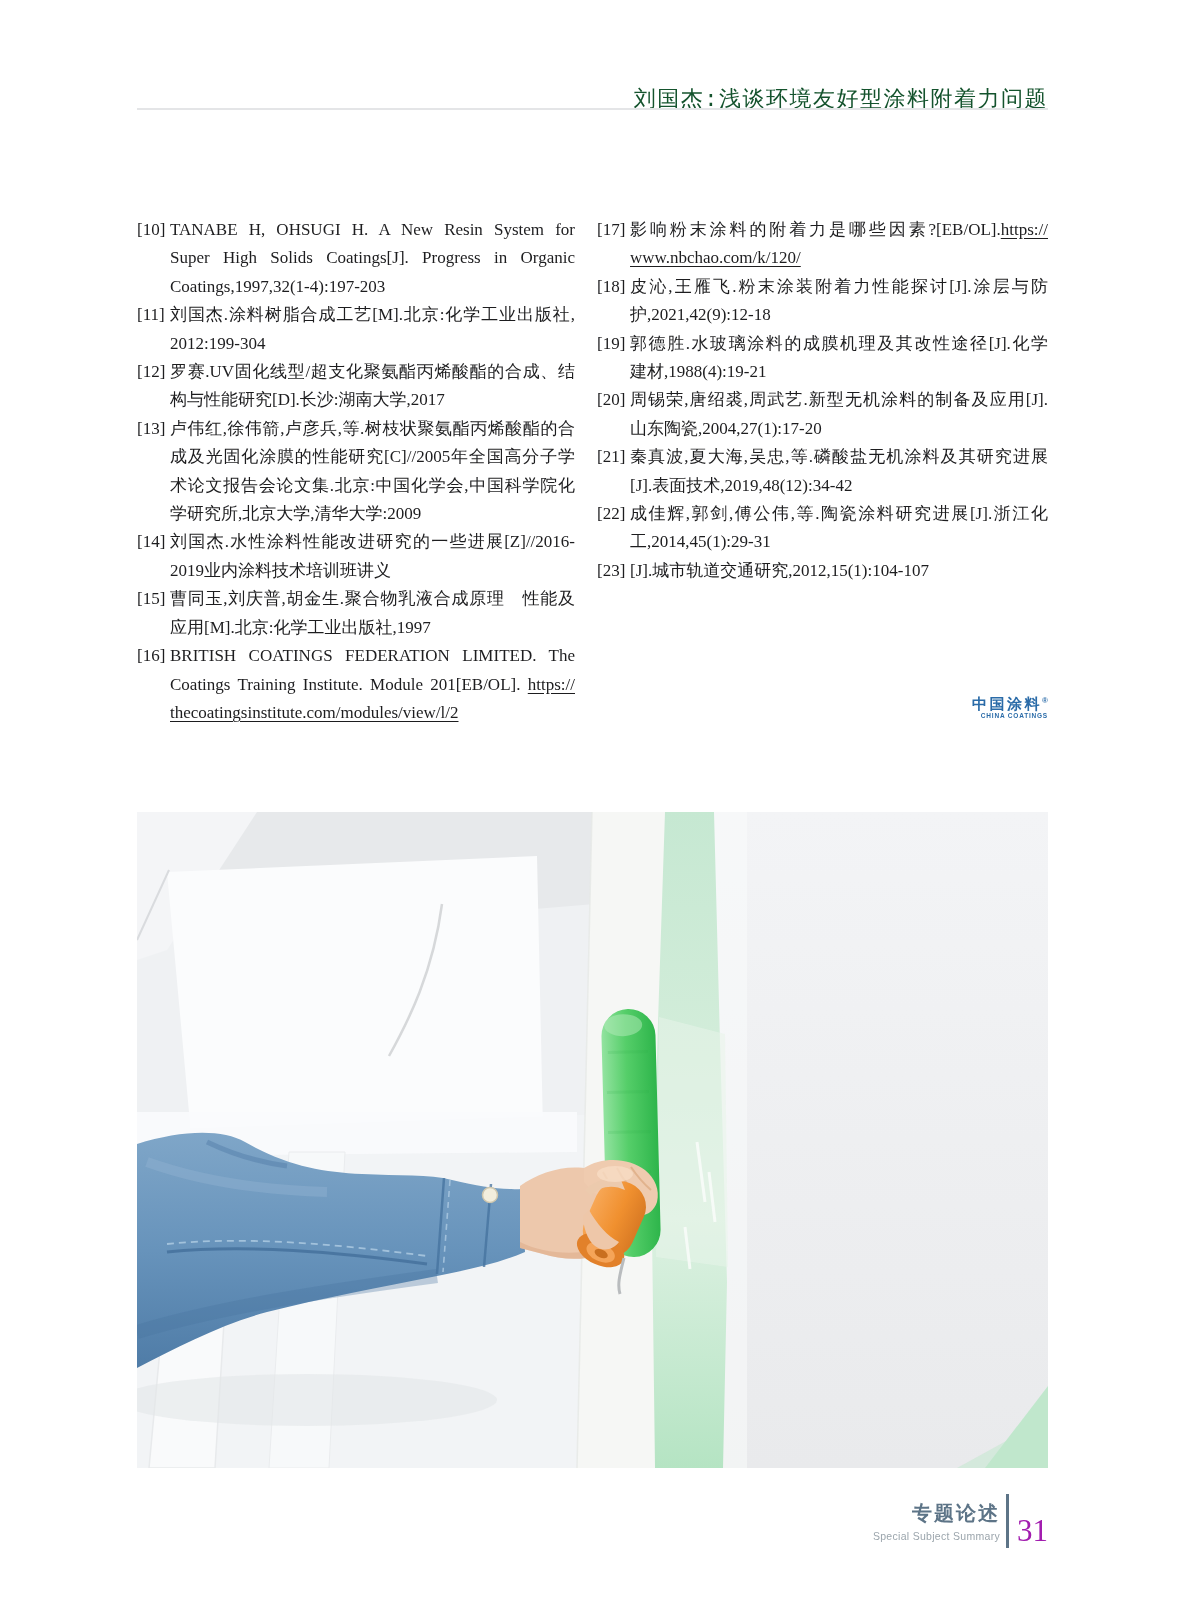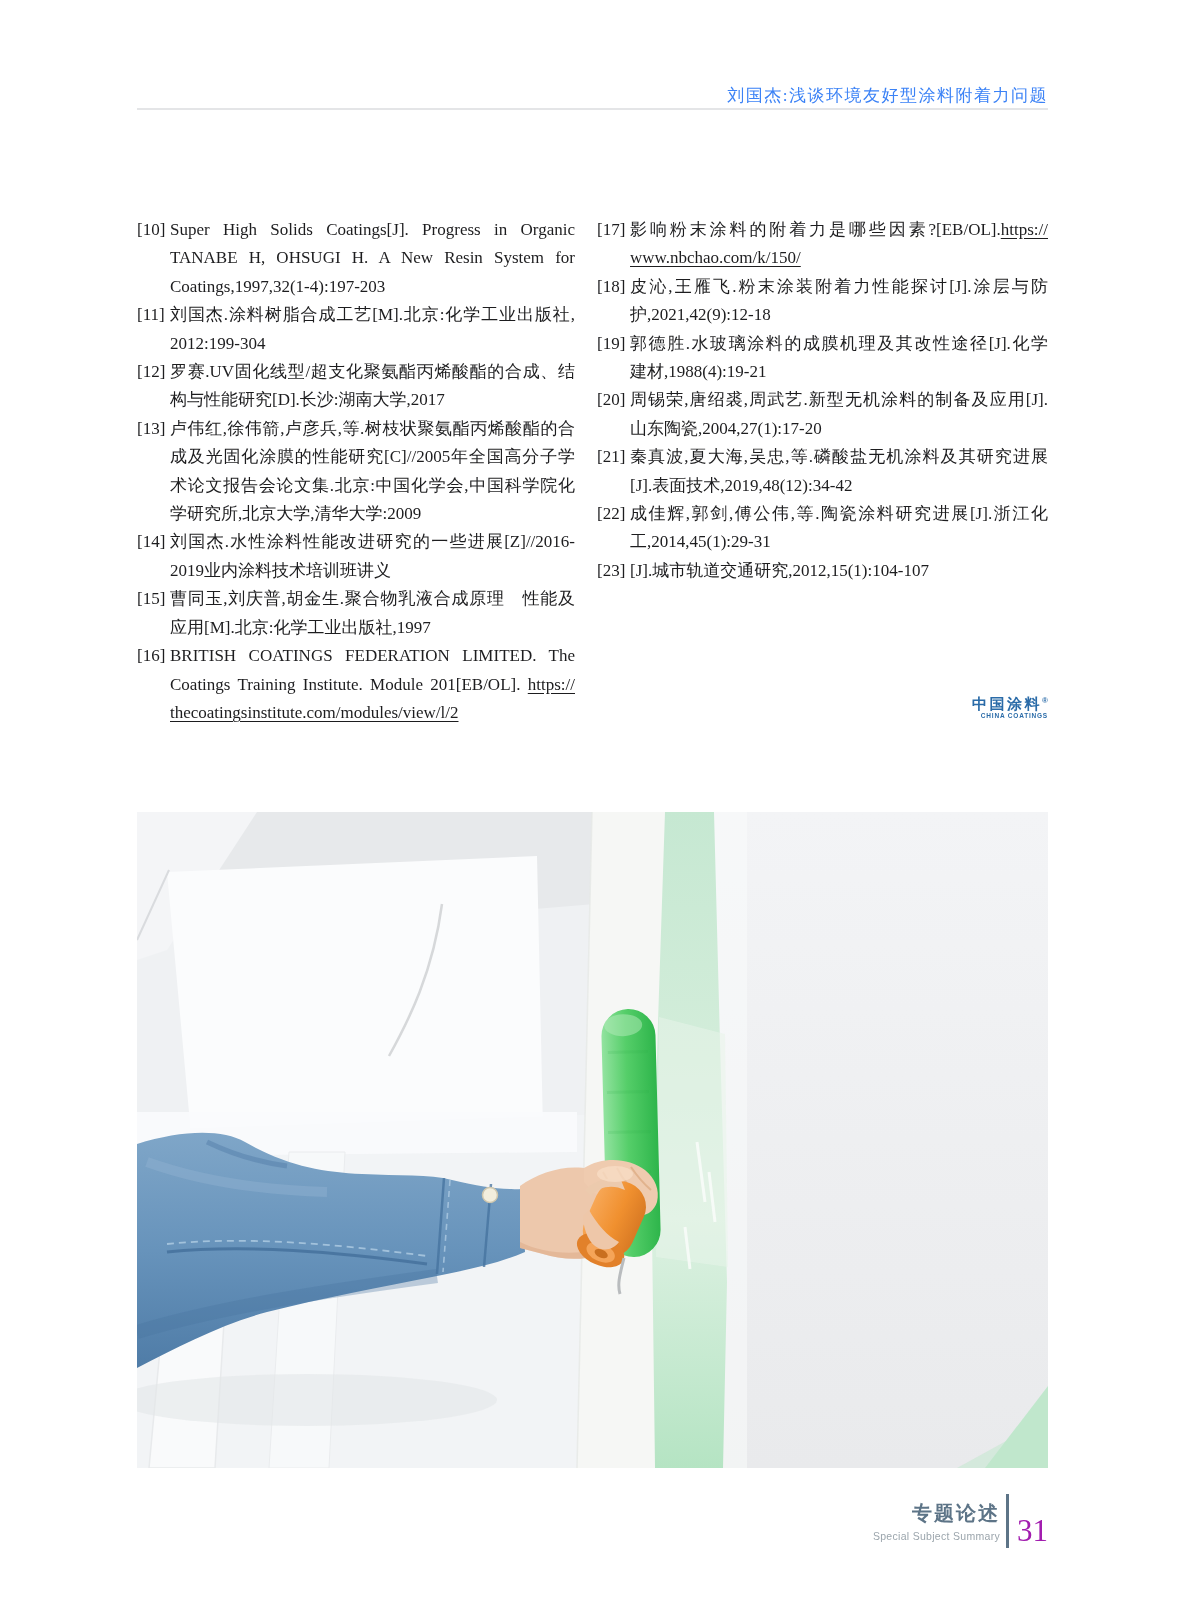--- a/index.html
+++ b/index.html
@@ -1,20 +1,20 @@
 <!DOCTYPE html>
 <html><head>
 <meta charset="utf-8">
 <style>
   html,body{margin:0;padding:0;background:#ffffff;}
   .page{position:relative;width:1187px;height:1600px;background:#ffffff;overflow:hidden;
         font-family:"Liberation Serif","DejaVu Serif",serif;color:#1d1d1f;}
   
-  .running-title{position:absolute;top:84px;right:139px;font-family:Liberation Serif, serif;
-        font-size:17px;letter-spacing:1.5px;color:#3b82f6;}
+  .running-title{position:absolute;top:84px;right:139px;font-family:Liberation Mono, monospace;
+        font-size:22px;letter-spacing:1.5px;color:#14532d;}
   .head-rule{position:absolute;top:108px;left:137px;width:911px;height:2px;background:#e4e5e7;}
   
   .refs{position:absolute;left:137px;top:216px;width:911px;display:flex;gap:22px;
         font-size:17px;line-height:28.4px;}
   .col-left{width:438px;flex:none;}
   .col-right{width:451px;flex:none;}
   .ref{display:flex;align-items:flex-start;}
   .ref-label{width:33px;flex:none;}
   .ref-body{flex:1;min-width:0;}
   .ref-line{white-space:nowrap;}
@@ -45,22 +45,22 @@
 <div class="page">
 
   <div class="running-title">刘国杰:浅谈环境友好型涂料附着力问题</div>
   <div class="head-rule"></div>
 
   <div class="refs">
     <div class="col-left" id="refs-left">
         <div class="ref">
           <span class="ref-label">[10]</span>
           <div class="ref-body">
+            <div class="ref-line just"><span>TANABE H, OHSUGI H. A New Resin System for</span></div>
             <div class="ref-line just"><span>Super High Solids Coatings[J]. Progress in Organic</span></div>
-            <div class="ref-line just"><span>TANABE H, OHSUGI H. A New Resin System for</span></div>
             <div class="ref-line"><span>Coatings,1997,32(1-4):197-203</span></div>
           </div>
         </div>
         <div class="ref">
           <span class="ref-label">[11]</span>
           <div class="ref-body">
             <div class="ref-line just"><span>刘国杰.涂料树脂合成工艺[M].北京:化学工业出版社,</span></div>
             <div class="ref-line"><span>2012:199-304</span></div>
           </div>
         </div>
@@ -101,21 +101,21 @@
             <div class="ref-line just"><span>Coatings Training Institute. Module 201[EB/OL]. </span><span class="url">https://</span></div>
             <div class="ref-line"><span class="url">thecoatingsinstitute.com/modules/view/l/2</span></div>
           </div>
         </div>
       </div>
     <div class="col-right" id="refs-right">
         <div class="ref">
           <span class="ref-label">[17]</span>
           <div class="ref-body">
             <div class="ref-line just"><span>影响粉末涂料的附着力是哪些因素?[EB/OL].</span><span class="url">https://</span></div>
-            <div class="ref-line"><span class="url">www.nbchao.com/k/150/</span></div>
+            <div class="ref-line"><span class="url">www.nbchao.com/k/120/</span></div>
           </div>
         </div>
         <div class="ref">
           <span class="ref-label">[18]</span>
           <div class="ref-body">
             <div class="ref-line just"><span>皮沁,王雁飞.粉末涂装附着力性能探讨[J].涂层与防</span></div>
             <div class="ref-line"><span>护,2021,42(9):12-18</span></div>
           </div>
         </div>
         <div class="ref">

